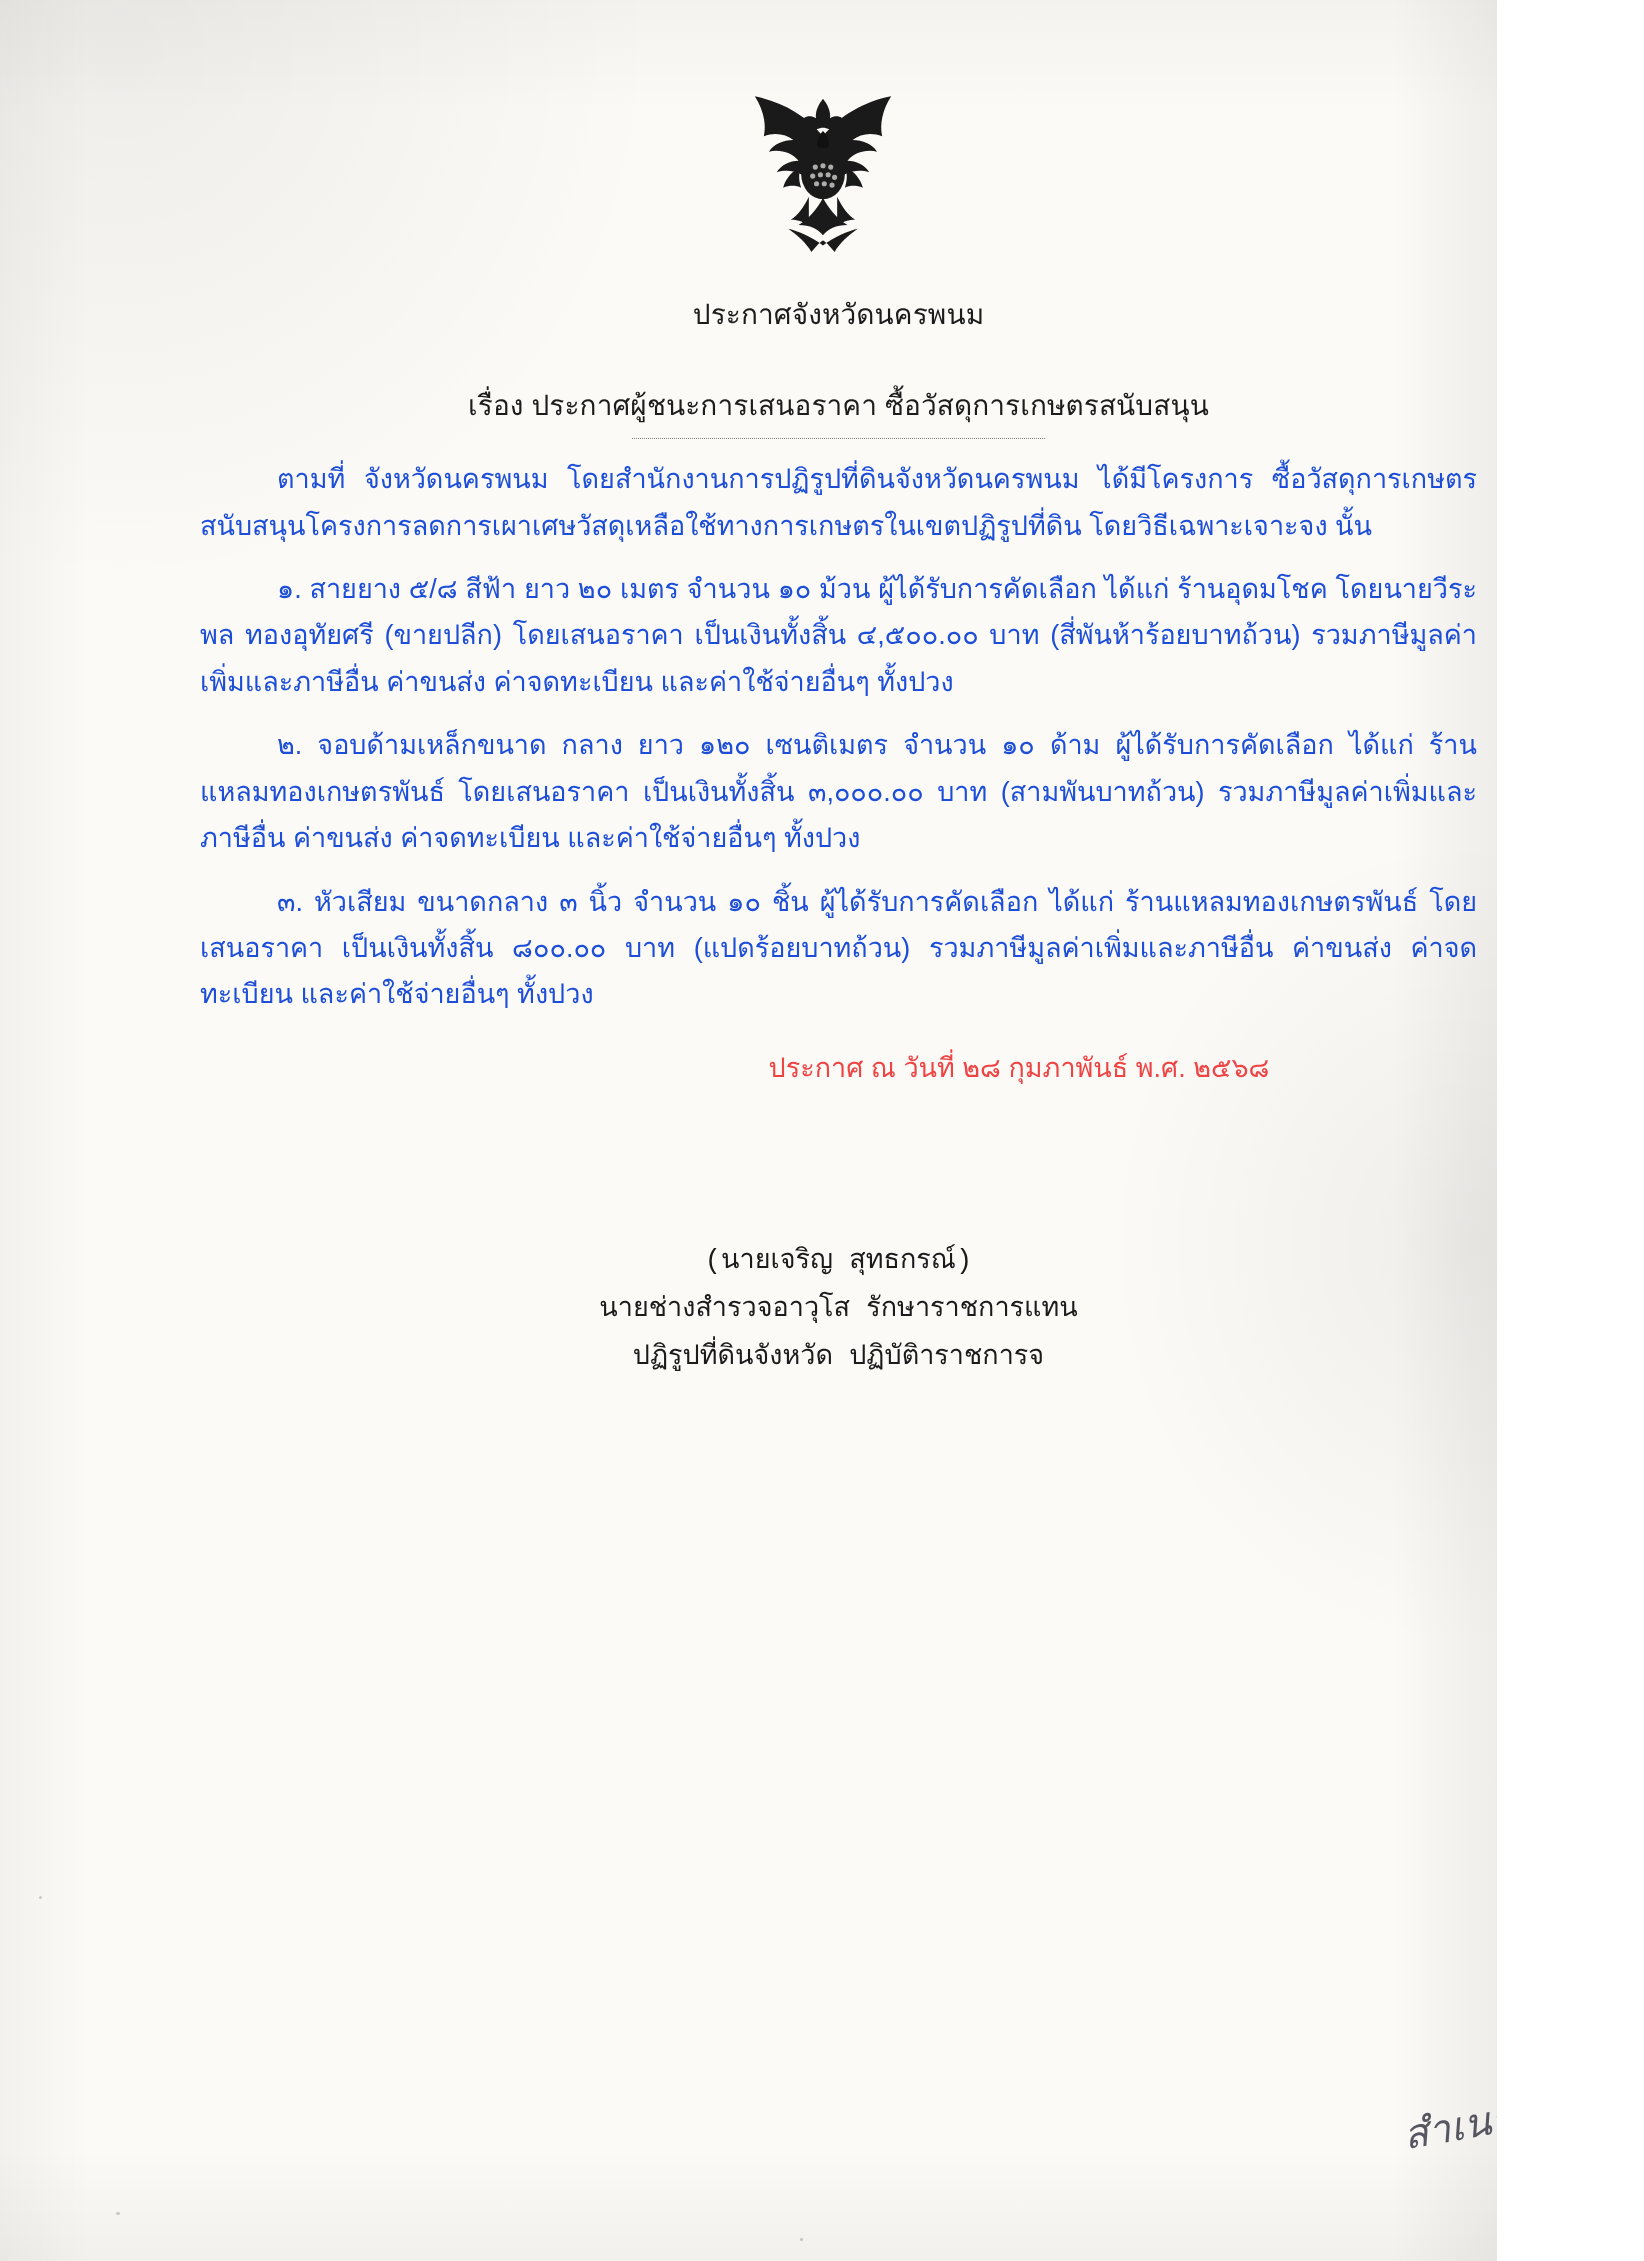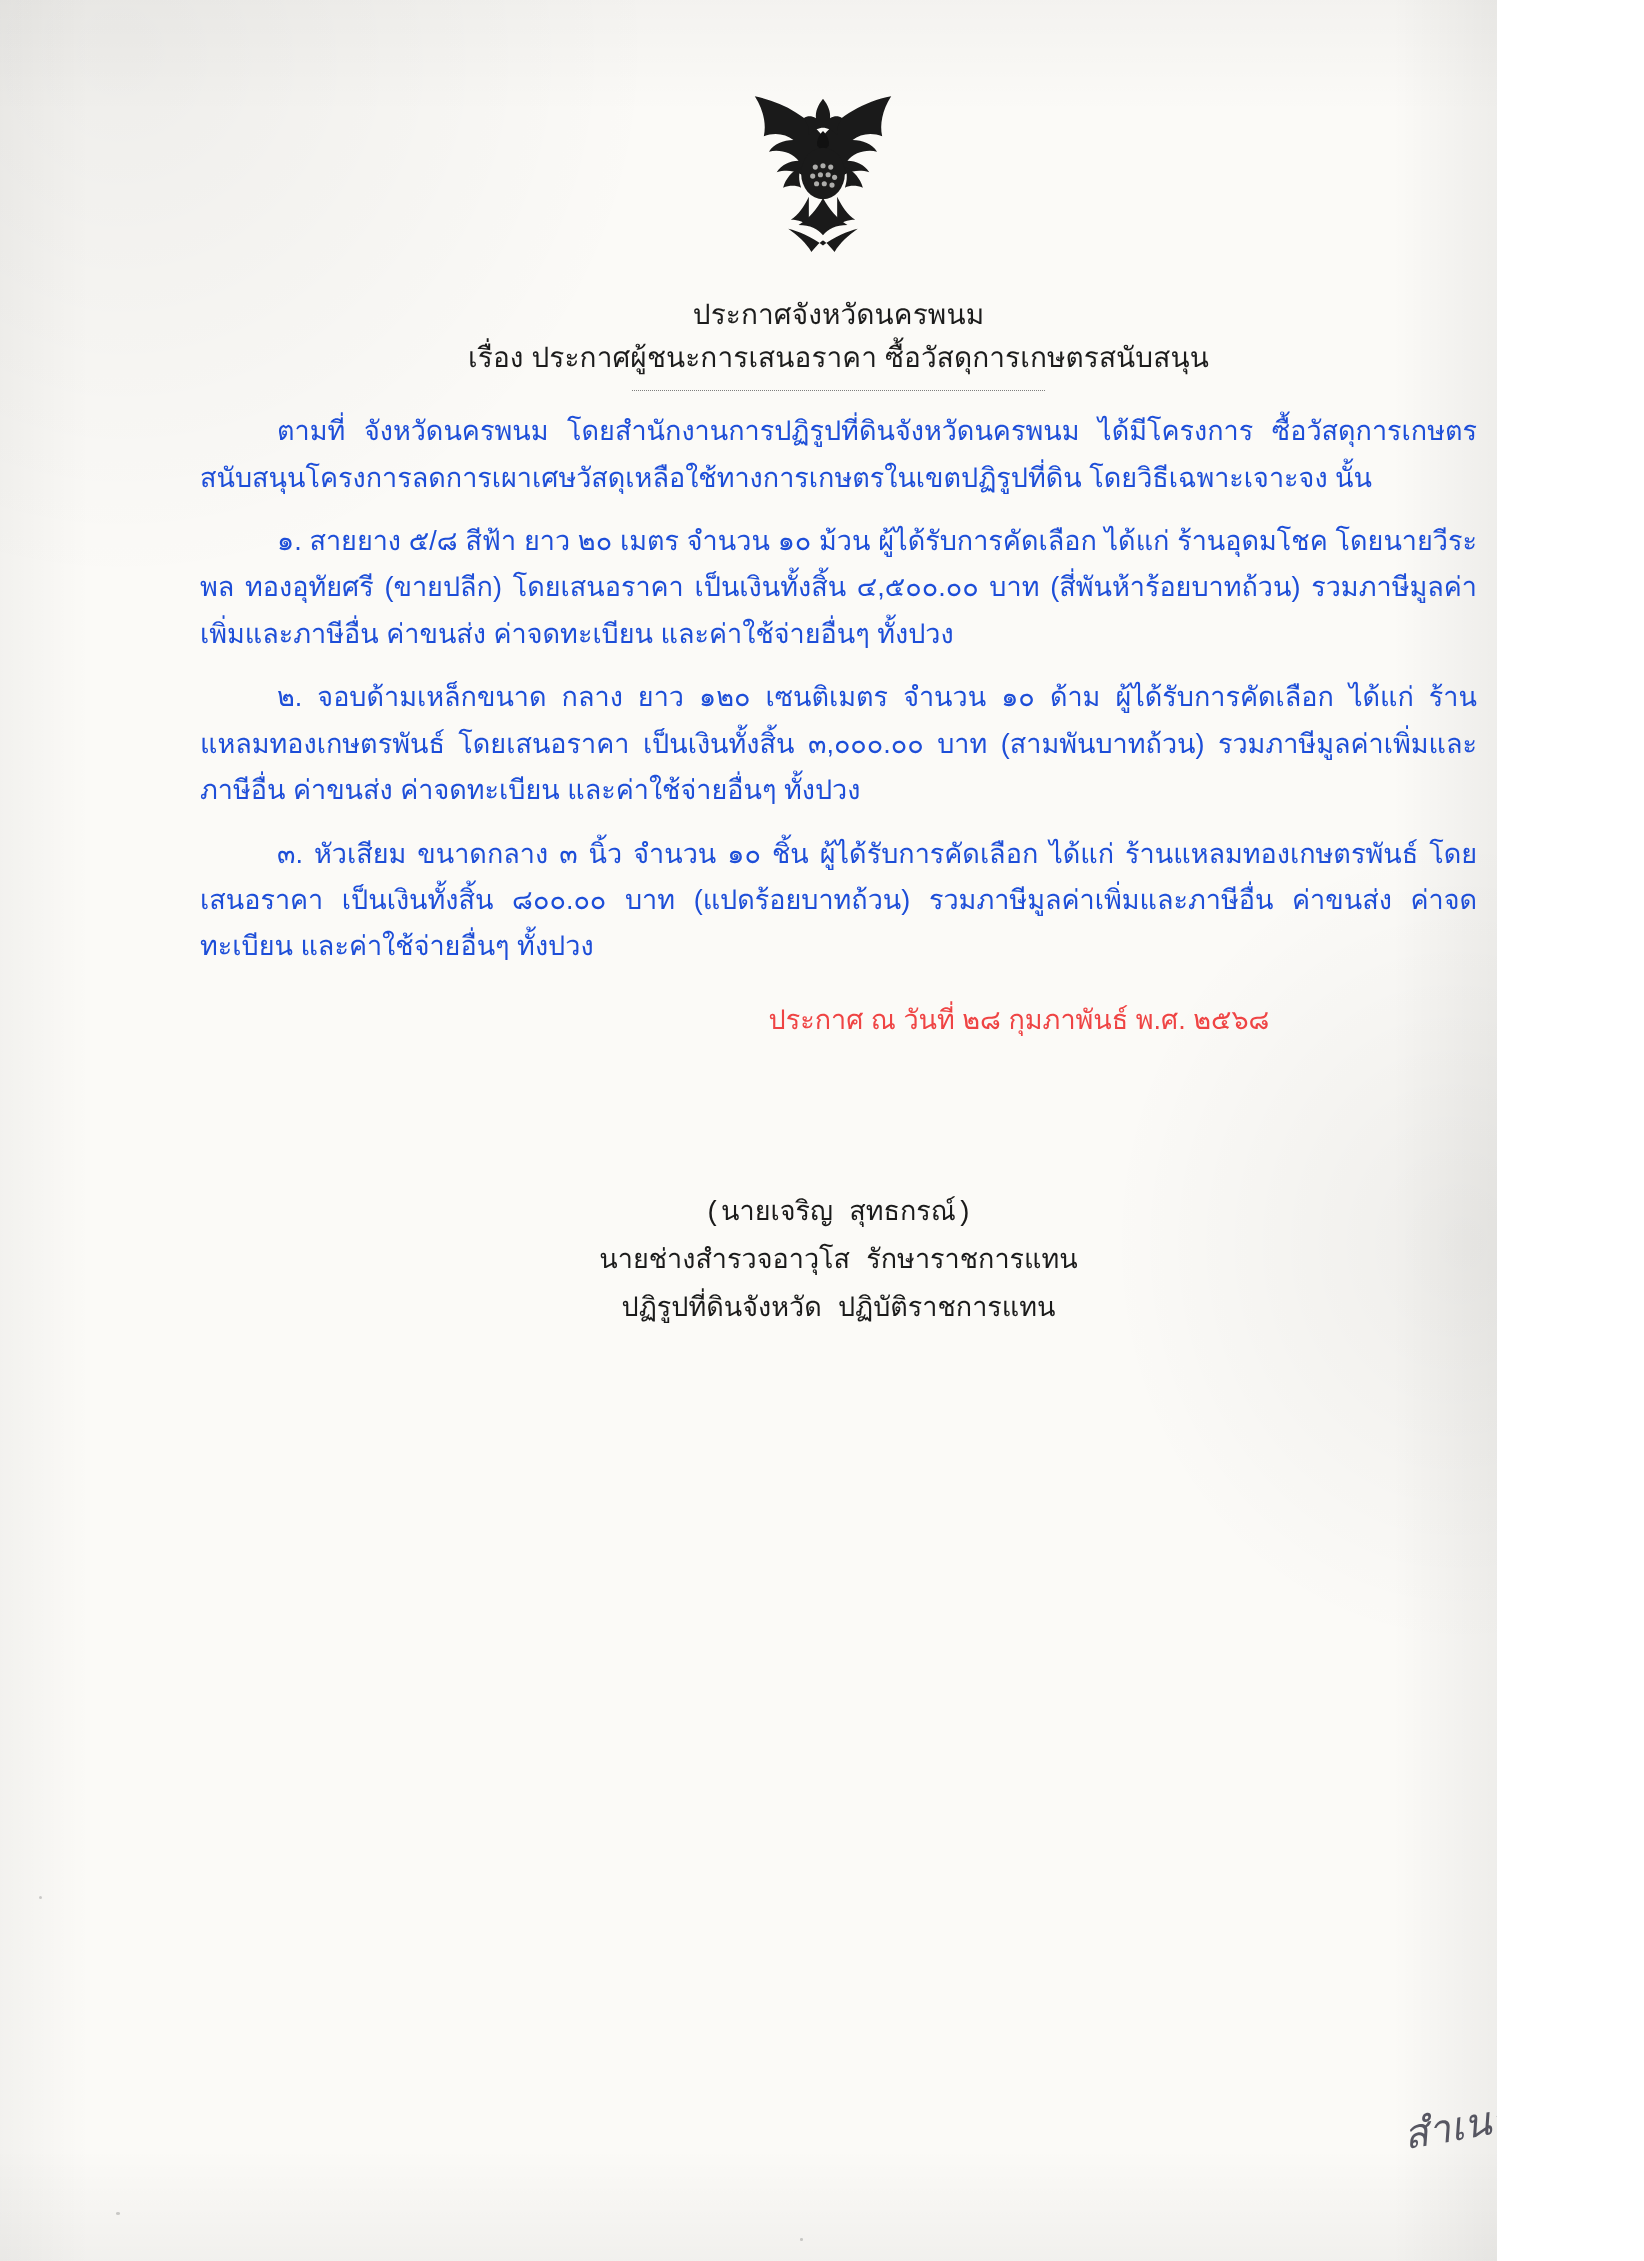--- a/index.html
+++ b/index.html
@@ -49,21 +49,21 @@
     right: 168px;
     top: 293px;
   }
   .t-center { text-align: center; }
   .hdr-line {
     font-size: 28px;
     color: #1c1c1c;
     line-height: 1.55;
     letter-spacing: 0.1px;
   }
-  .hdr-line.l2 { font-size: 28px; }
+  .hdr-line.l2 { font-size: 28px; margin-top: 48px; }
   .hdr-line.l3 { font-size: 28px; }
   .rule {
     margin: 10.3px auto 0 auto;
     width: 413px;
     border-top: 1.3px dotted #555;
     height: 0;
     opacity: .75;
   }
   .para {
     font-size: 27px;
@@ -162,21 +162,21 @@
       <div class="para indent">ตามที่ จังหวัดนครพนม โดยสำนักงานการปฏิรูปที่ดินจังหวัดนครพนม ได้มีโครงการ ซื้อวัสดุการเกษตรสนับสนุนโครงการลดการเผาเศษวัสดุเหลือใช้ทางการเกษตรในเขตปฏิรูปที่ดิน โดยวิธีเฉพาะเจาะจง  นั้น</div>
       <div class="para indent">๑. สายยาง ๕/๘ สีฟ้า ยาว ๒๐ เมตร จำนวน ๑๐ ม้วน ผู้ได้รับการคัดเลือก ได้แก่ ร้านอุดมโชค โดยนายวีระพล ทองอุทัยศรี (ขายปลีก) โดยเสนอราคา เป็นเงินทั้งสิ้น ๔,๕๐๐.๐๐ บาท (สี่พันห้าร้อยบาทถ้วน) รวมภาษีมูลค่าเพิ่มและภาษีอื่น ค่าขนส่ง ค่าจดทะเบียน และค่าใช้จ่ายอื่นๆ ทั้งปวง</div>
       <div class="para indent">๒. จอบด้ามเหล็กขนาด กลาง ยาว ๑๒๐ เซนติเมตร จำนวน ๑๐ ด้าม ผู้ได้รับการคัดเลือก ได้แก่ ร้านแหลมทองเกษตรพันธ์ โดยเสนอราคา เป็นเงินทั้งสิ้น ๓,๐๐๐.๐๐ บาท (สามพันบาทถ้วน) รวมภาษีมูลค่าเพิ่มและภาษีอื่น ค่าขนส่ง ค่าจดทะเบียน และค่าใช้จ่ายอื่นๆ ทั้งปวง</div>
       <div class="para indent">๓. หัวเสียม ขนาดกลาง ๓ นิ้ว จำนวน ๑๐ ชิ้น ผู้ได้รับการคัดเลือก ได้แก่ ร้านแหลมทองเกษตรพันธ์ โดยเสนอราคา เป็นเงินทั้งสิ้น ๘๐๐.๐๐ บาท (แปดร้อยบาทถ้วน) รวมภาษีมูลค่าเพิ่มและภาษีอื่น ค่าขนส่ง ค่าจดทะเบียน และค่าใช้จ่ายอื่นๆ ทั้งปวง</div>
 
       <div class="date-line">ประกาศ ณ วันที่  ๒๘  กุมภาพันธ์ พ.ศ. ๒๕๖๘</div>
 
       <div class="sign-block">
         <div>(นายเจริญ สุทธกรณ์)</div>
         <div>นายช่างสำรวจอาวุโส รักษาราชการแทน</div>
-        <div>ปฏิรูปที่ดินจังหวัด ปฏิบัติราชการแทน</div>
+        <div>ปฏิรูปที่ดินจังหวัด ปฏิบัติาราชการจ</div>
       </div>
 
     </div>
 
     <div class="handwriting">สำเนา</div>
 
     <div class="speck" style="left:39px;  top:1896px; width:3.2px;  height:3.2px;"></div>
     <div class="speck" style="left:116px; top:2212px; width:3.9px;  height:2.6px;"></div>
     <div class="speck" style="left:1535px;top:445px;  width:2.6px;  height:2.6px;"></div>
     <div class="speck" style="left:800px;top:2238px; width:2.6px;  height:2.6px;"></div>

